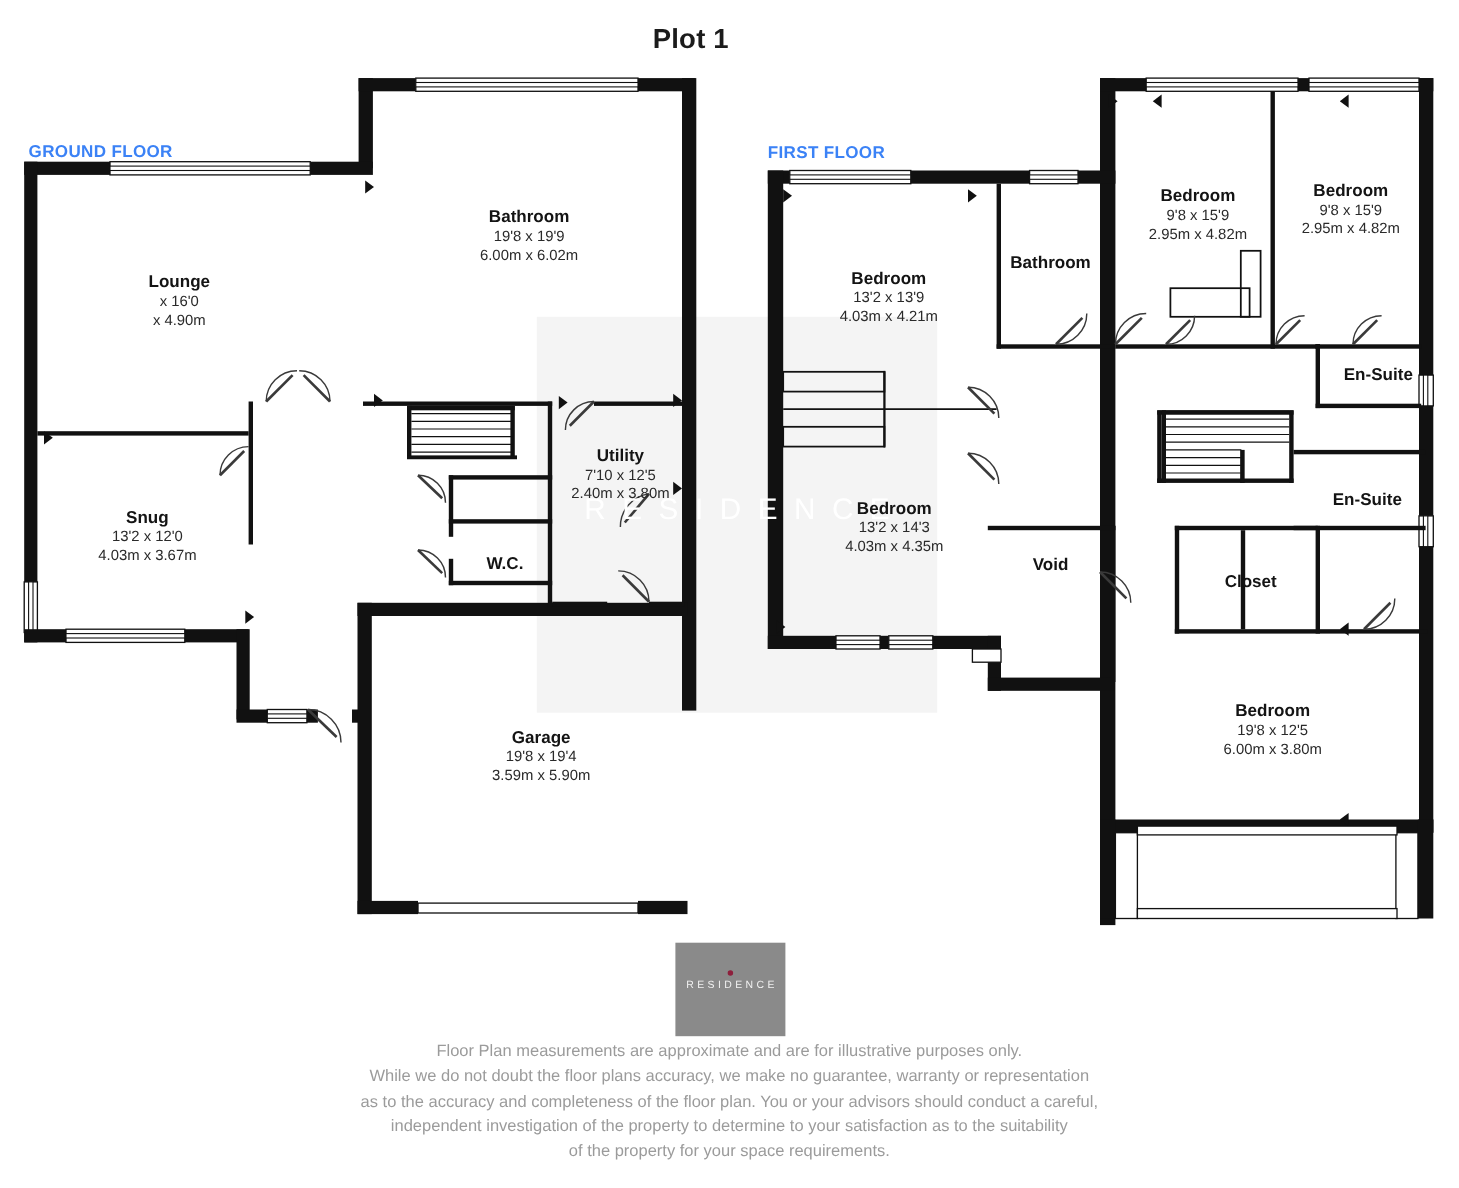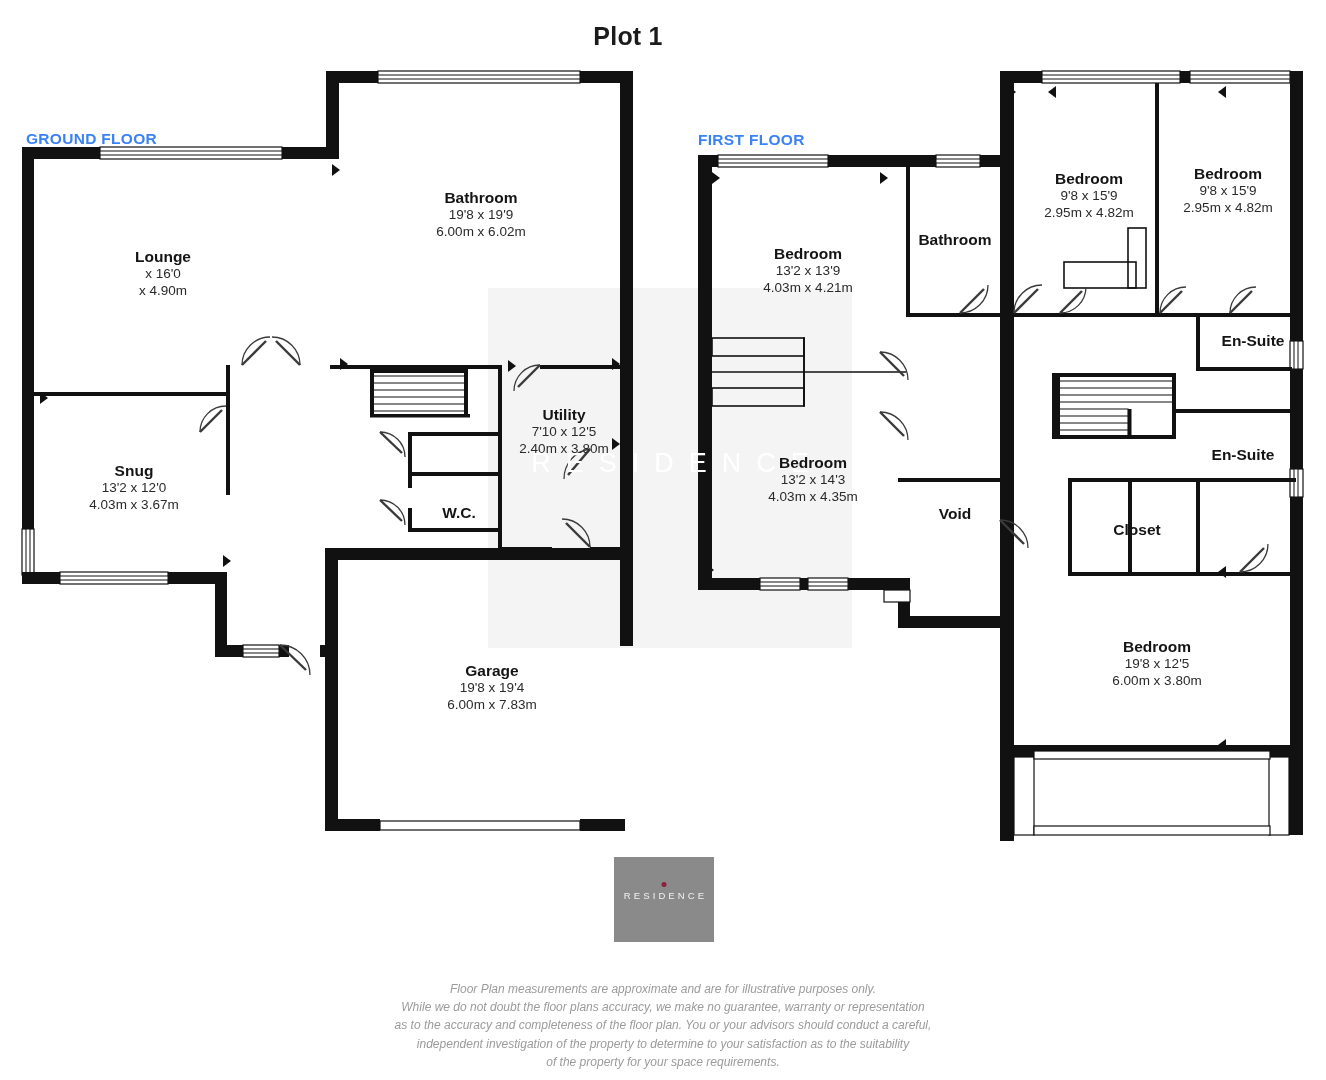--- a/index.html
+++ b/index.html
@@ -123,27 +123,26 @@
     font-size: 9.5px;
     letter-spacing: 3.1px;
     color: #f2f2f2;
     text-indent: 3px;
     display: block;
   }
 
   .disclaimer {
     position: absolute;
     left: 0;
-    top: 980px;
+    top: 945px;
     width: 1326px;
     text-align: center;
-    font-size: 12px;
+    font-size: 15px;
     line-height: 1.52;
     color: #9b9b9b;
-    font-style: italic;
   }
   .disclaimer .dline { display: block; }
   .producer {
     position: absolute;
     left: 0;
     top: 1034px;
     width: 1326px;
     text-align: center;
     font-size: 13.5px;
     color: #4a4a4a;
@@ -419,21 +418,21 @@
         <span class="rl-name">Utility</span>
         <span class="rl-imp">7'10 x 12'5</span>
         <span class="rl-met">2.40m x 3.80m</span>
       </div>
       <div class="room-label no-dims" style="left: 459px; top: 503px;">
         <span class="rl-name">W.C.</span>
       </div>
       <div class="room-label" style="left: 472px; top: 661px; margin-left: 20px;">
         <span class="rl-name">Garage</span>
         <span class="rl-imp">19'8 x 19'4</span>
-        <span class="rl-met">6.00m x 7.83m</span>
+        <span class="rl-met">3.59m x 5.90m</span>
       </div>
       <div class="room-label" style="left: 808px; top: 244px;">
         <span class="rl-name">Bedroom</span>
         <span class="rl-imp">13'2 x 13'9</span>
         <span class="rl-met">4.03m x 4.21m</span>
       </div>
       <div class="room-label no-dims" style="left: 955px; top: 230px;">
         <span class="rl-name">Bathroom</span>
       </div>
       <div class="room-label" style="left: 1089px; top: 169px;">

